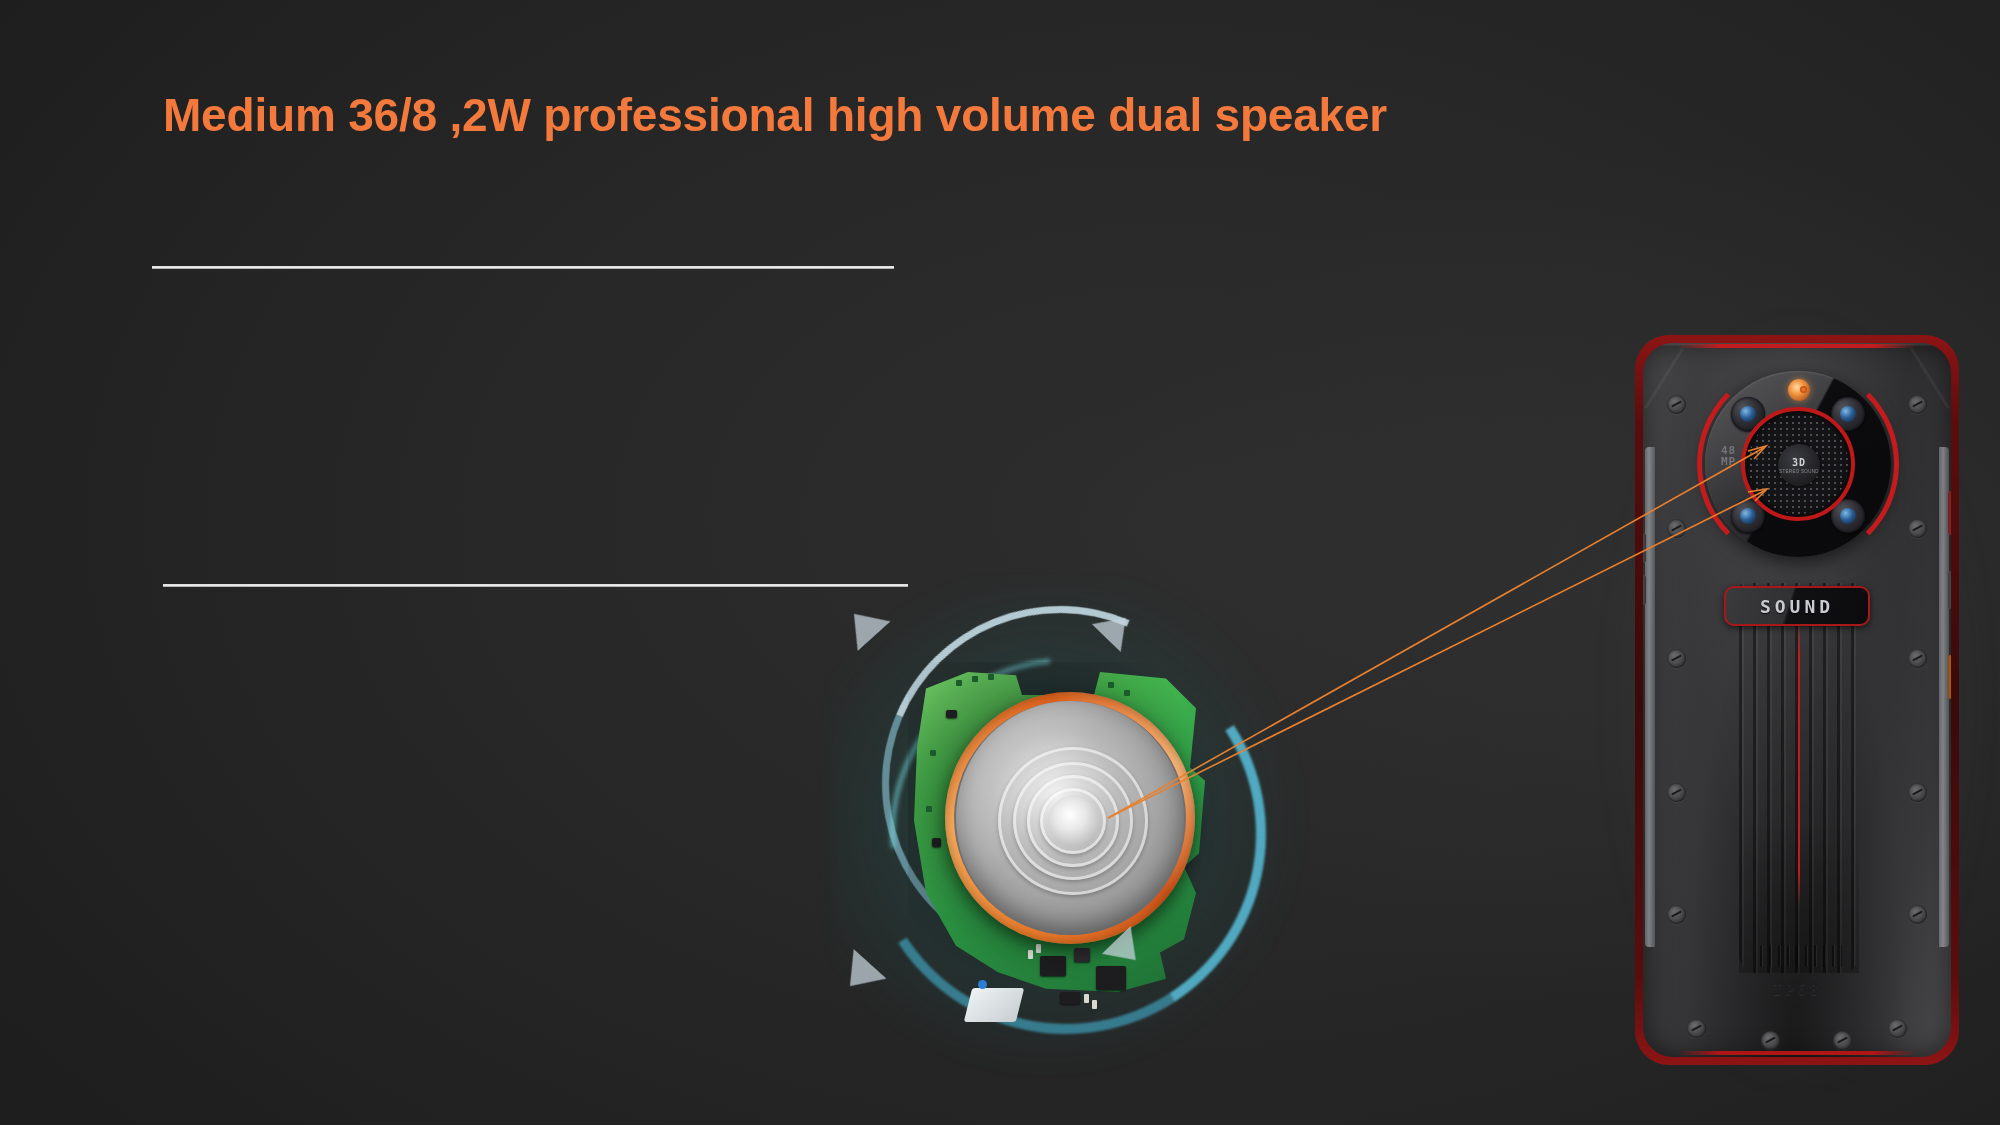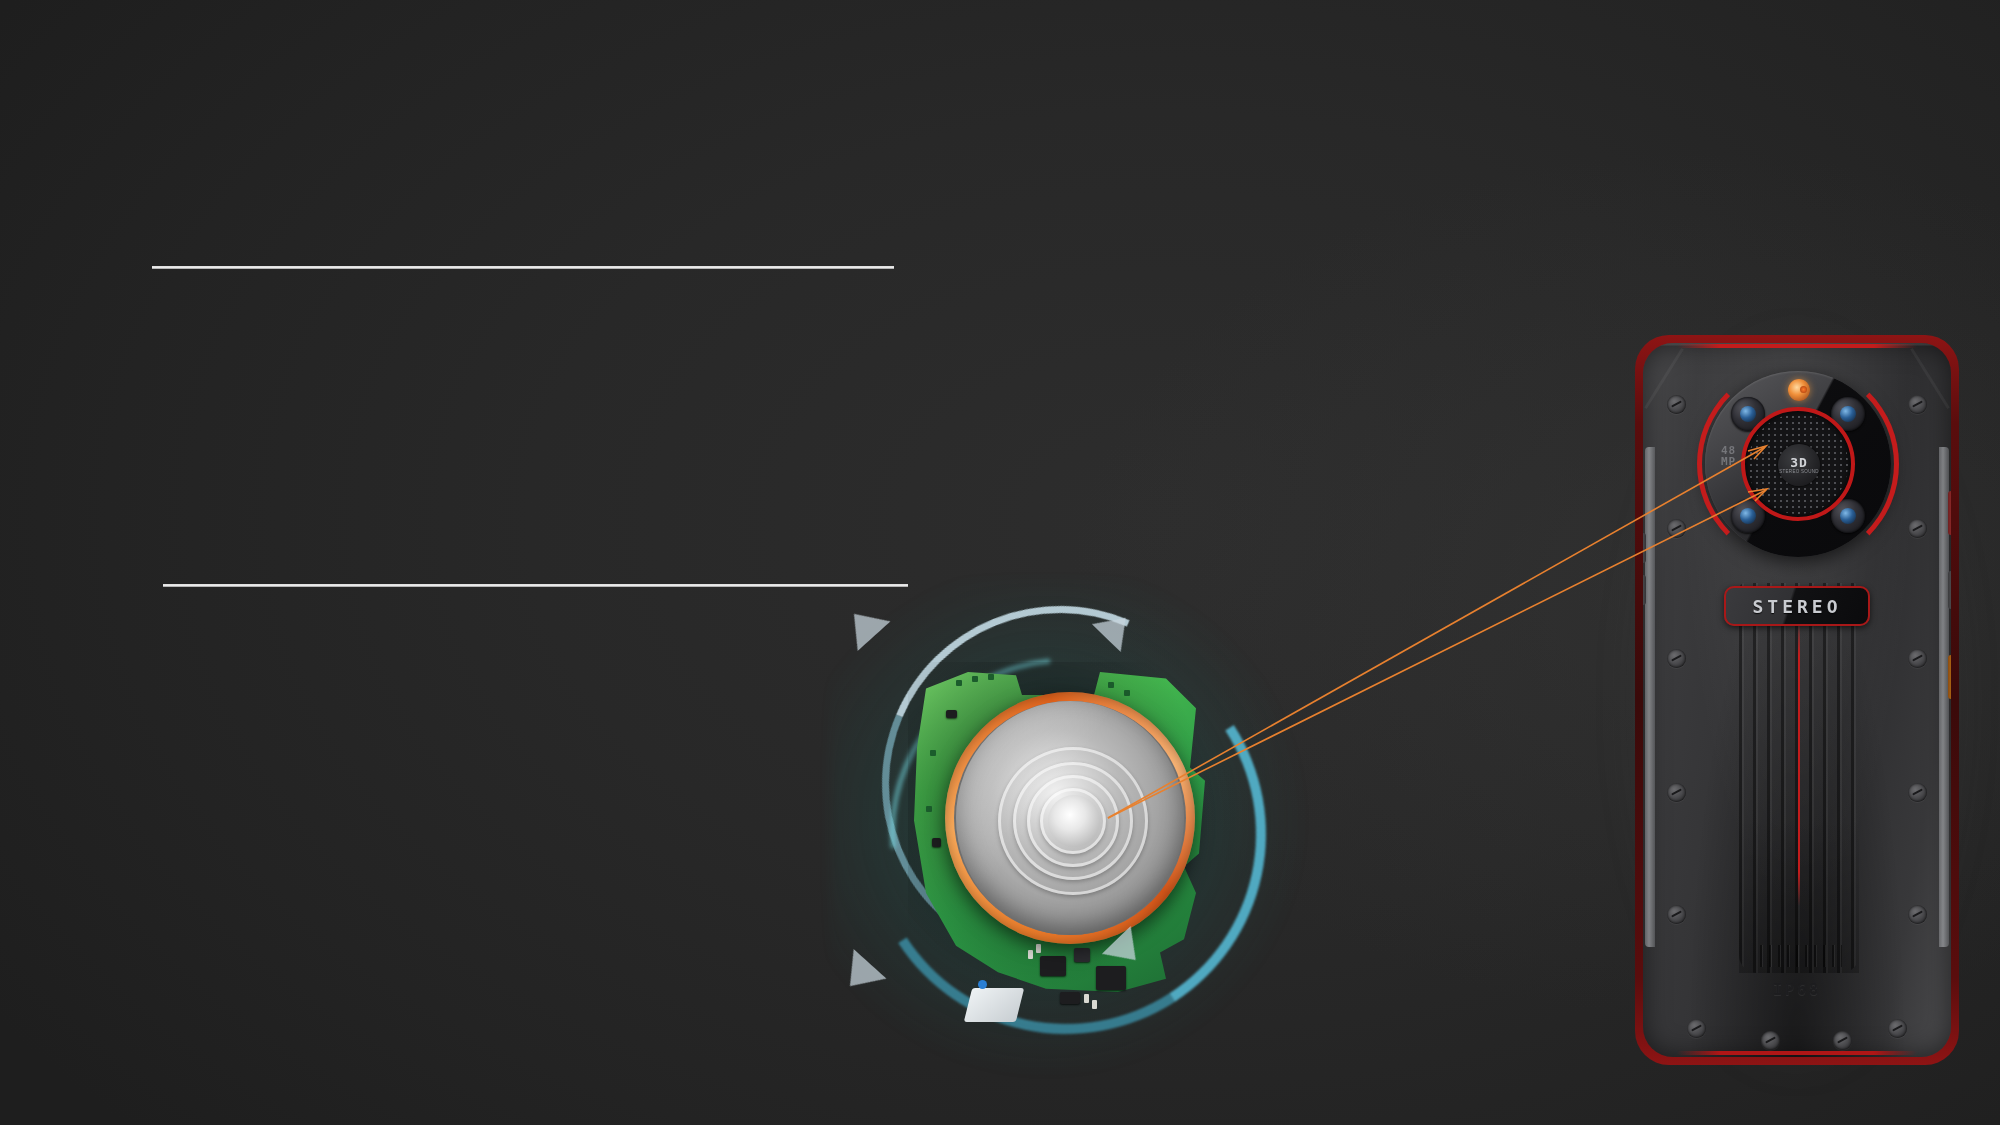--- a/index.html
+++ b/index.html
@@ -279,21 +279,21 @@
     background-image:radial-gradient(circle, #55565a 1px, rgba(0,0,0,0) 1.3px);
     background-size:6px 6px;
     opacity:.9;
   }
   .badge3d{
     position:absolute; left:33px; top:33px; width:42px; height:42px; border-radius:50%;
     background:radial-gradient(circle at 40% 35%, #3c3d40 0%, #232326 60%, #141416 100%);
     box-shadow:0 0 3px #000;
     display:flex; flex-direction:column; align-items:center; justify-content:center;
   }
-  .badge3d .b3{ font-size:13px; font-weight:bold; color:#d0d2d6; line-height:12px; letter-spacing:1px; font-family:"DejaVu Sans Mono", monospace; }
+  .badge3d .b3{ font-size:10px; font-weight:bold; color:#d0d2d6; line-height:12px; letter-spacing:1px; font-family:"DejaVu Sans Mono", monospace; }
   .badge3d .bs{ font-size:4.5px; color:#8d8f94; line-height:5px; letter-spacing:.3px; }
 
   
   .ribs{
     position:absolute; left:96px; top:240px; width:120px; height:390px;
     background:repeating-linear-gradient(90deg,
       rgba(0,0,0,.42) 0 3px, rgba(255,255,255,.055) 3px 5px, rgba(0,0,0,0) 5px 14px);
     border-radius:6px 6px 18px 18px;
   }
   .ribs-fade{
@@ -337,20 +337,21 @@
     position:absolute; left:34px; bottom:2px; width:240px; height:4px;
     background:linear-gradient(90deg,rgba(180,20,20,0),#b01616 18%,#b01616 82%,rgba(180,20,20,0));
     border-radius:2px;
   }
 </style>
 </head>
 <body>
 
 <div id="slide">
 
+  <div class="title">Medium 36/8 ,2W professional high volume dual speaker</div>
 
   <div class="rule rule-top"></div>
   <div class="rule rule-bottom"></div>
 
   <div class="speaker-wrap">
     <div class="sp-glow"></div>
 
     <div class="halo halo-a"></div>
     <div class="halo halo-b"></div>
     <div class="halo halo-c"></div>
@@ -439,21 +440,21 @@
             <span class="b3">3D</span>
             <span class="bs">STEREO SOUND</span>
           </div>
         </div>
       </div>
 
       <div class="ribs"></div>
       <div class="ribs-fade"></div>
       <div class="center-red-line"></div>
       <div class="brand-plate">
-        <span class="brand-text">STEREO</span>
+        <span class="brand-text">SOUND</span>
       </div>
       <div class="grille"></div>
       <div class="ip-label">IP68</div>
 
       <div class="btn-side btn-1"></div>
       <div class="btn-side btn-2"></div>
       <div class="btn-side btn-3"></div>
       <div class="btn-L1"></div>
       <div class="btn-L2"></div>
     </div>

